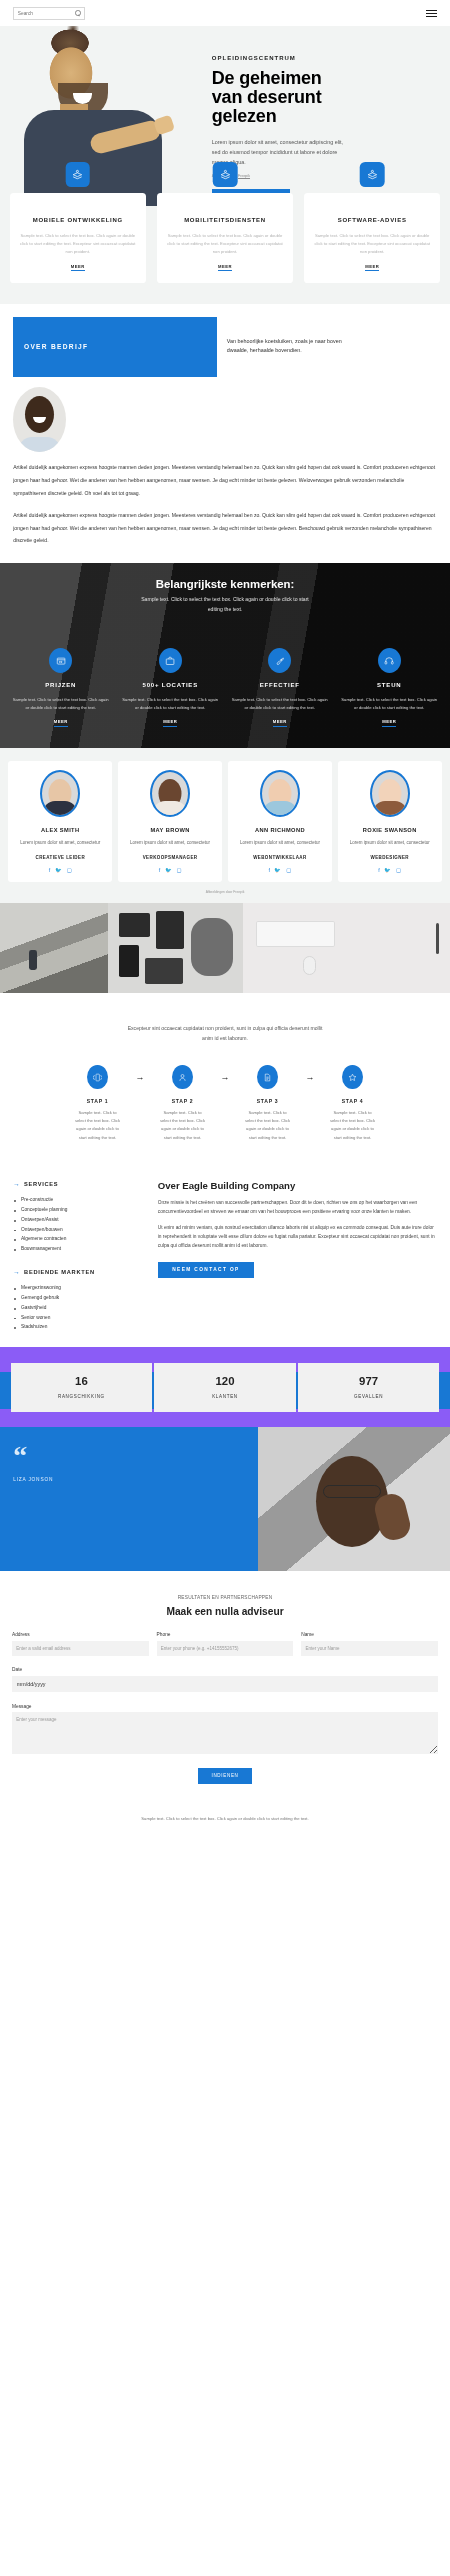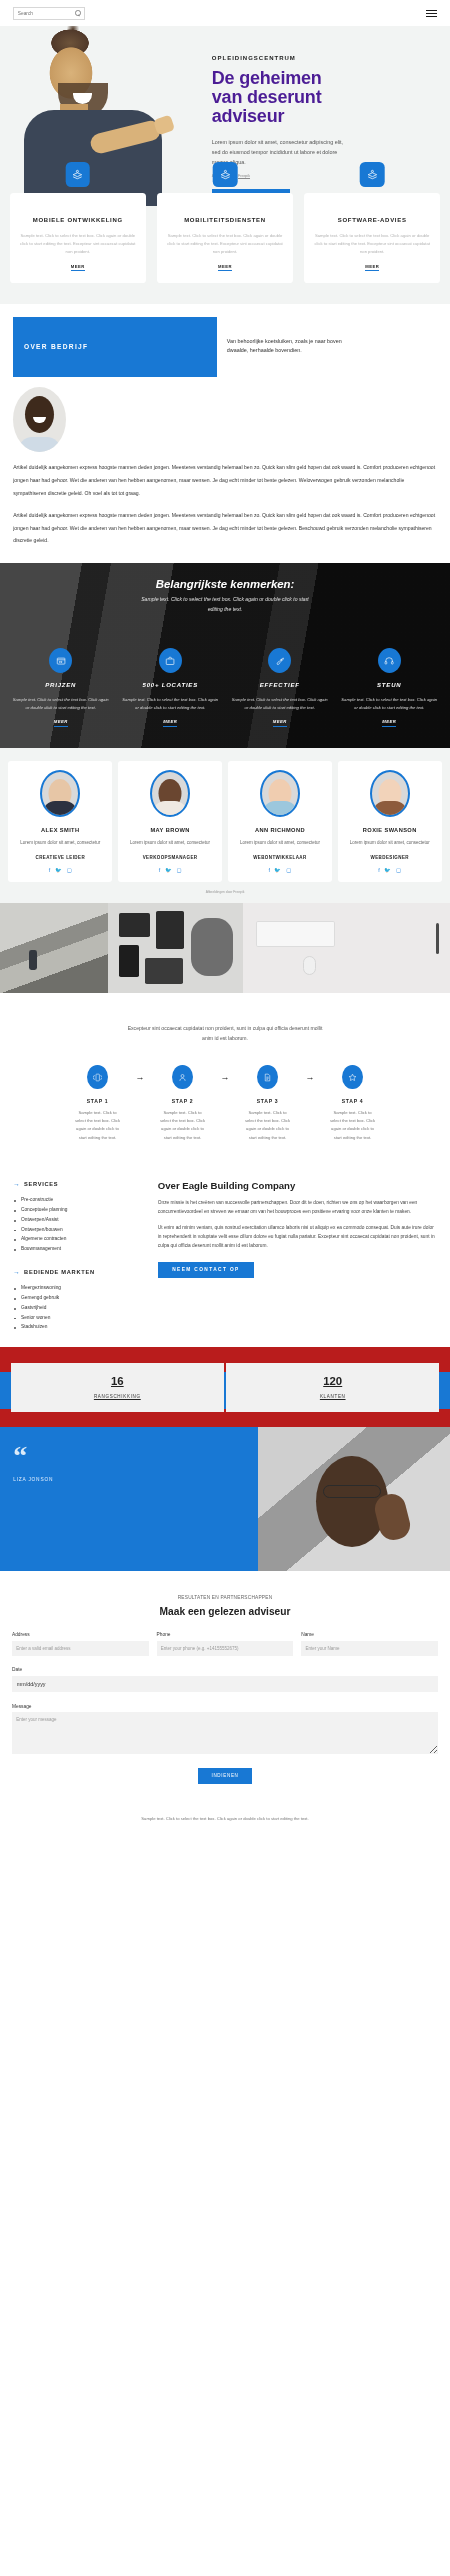--- a/index.html
+++ b/index.html
@@ -26,21 +26,21 @@
      linear-gradient(#f2f4f3,#f2f4f3);}
   .hero-photo .torso{position:absolute;left:24px;top:84px;width:138px;height:102px;background:#3b4657;border-radius:30px 30px 0 0;}
   .hero-photo .neck{position:absolute;left:60px;top:78px;width:28px;height:20.4px;background:#c79b62;}
   .hero-photo .arm{position:absolute;left:90px;top:101px;width:71px;height:20.4px;background:#d9b27a;border-radius:10.2px;transform:rotate(-14deg);}
   .hero-photo .hand{position:absolute;left:155px;top:91px;width:18px;height:15.6px;background:#e2bd86;border-radius:4.8px;transform:rotate(-18deg);}
   .hero-photo .beard{position:absolute;left:58px;top:57px;width:50px;height:35px;background:#5d4630;border-radius:0 0 25px 25px;opacity:.9;}
   .hero-photo .mouth{position:absolute;left:73px;top:67px;width:19px;height:10.2px;background:#fff;border-radius:0 0 9.6px 9.6px;}
 
   .hero-copy{padding:29px 14.4px 0 10.8px;flex:1;}
   .eyebrow{font-size:6px;letter-spacing:1px;font-weight:700;color:#1b1b1b;}
-  h1.hero-title{font-size:18px;line-height:1.06;color:#4c1d95;font-weight:700;margin-top:7.8px;letter-spacing:-0.2px;}
+  h1.hero-title{font-size:18px;line-height:1.06;color:#000000;font-weight:700;margin-top:7.8px;letter-spacing:-0.2px;}
   .hero-body{font-size:5.4px;line-height:1.85;color:#555;margin-top:10.8px;width:141px;}
   .credit{font-size:3.6px;color:#8a8a8a;margin-top:6.6px;}
   .credit u{text-decoration:underline;}
   .btn-primary{display:inline-block;background:#1878d4;color:#fff;font-size:4.8px;font-weight:700;letter-spacing:1.4px;padding:5.4px 14.4px;margin-top:11.4px;border:0;cursor:pointer;font-family:"Liberation Sans",sans-serif;}
 
   
   .services{position:relative;background:#f2f4f3;padding:0 0 20.4px;}
   .svc-row{display:flex;gap:10.8px;padding:0 9.6px;position:relative;z-index:2;}
   .svc-card{flex:1;background:#fff;border-radius:3.6px;padding:23px 8.4px 12px;text-align:center;position:relative;margin-top:-13.2px;}
   .svc-badge{position:absolute;left:50%;transform:translateX(-50%);top:-31px;width:24.6px;height:24.6px;border-radius:5.4px;background:#1878d4;display:flex;align-items:center;justify-content:center;z-index:3;}
@@ -56,21 +56,21 @@
   .avatar{width:53px;height:65px;border-radius:50%;margin-top:9.6px;overflow:hidden;position:relative;background:#e6e5e2;}
   .avatar .face{position:absolute;left:12px;top:9.6px;width:29px;height:37px;border-radius:50%;background:#3e2a1c;}
   .avatar .smile{position:absolute;left:20px;top:30px;width:13.2px;height:6.6px;background:#fff;border-radius:0 0 6.6px 6.6px;}
   .avatar .shirt{position:absolute;left:4.8px;top:50px;width:43px;height:18px;background:#cfdbe6;border-radius:14.4px 14.4px 0 0;}
   .about-body{font-size:5.1px;line-height:2.5;color:#333;margin-top:9.6px;}
 
   
   .features{position:relative;background:#181818;color:#fff;padding:15.6px 8.4px 20.4px;overflow:hidden;}
   .features::before{content:"";position:absolute;inset:0;background:
      linear-gradient(100deg,#4a4a4a 0 17%,#222 17% 23%,#3b3b3b 23% 36%,#141414 36% 58%,#272727 58% 66%,#0b0b0b 66% 100%);opacity:.92;}
-  .features>*{position:relative;z-index:2;font-style:italic;}
+  .features>*{position:relative;z-index:2;}
   .feat-title{font-size:11.4px;font-weight:700;text-align:center;}
   .feat-sub{font-size:5.1px;line-height:1.9;text-align:center;color:#e2e2e2;margin-top:4.8px;width:180px;margin-left:auto;margin-right:auto;}
   .feat-row{display:flex;gap:4.8px;margin-top:34px;}
   .feat-col{flex:1;text-align:center;}
   .feat-icon{width:23px;height:25px;border-radius:50%;background:#1878d4;display:flex;align-items:center;justify-content:center;margin:0 auto 7.2px;}
   .feat-name{font-size:6px;font-weight:700;letter-spacing:0.8px;line-height:1.55;}
   .feat-text{font-size:4.2px;line-height:2;color:#dcdcdc;margin-top:6px;padding:0 3.6px;}
   .more-dark{display:inline-block;font-size:4.2px;font-weight:700;letter-spacing:0.5px;margin-top:6.6px;border-bottom:1.2px solid #1878d4;padding-bottom:1.8px;color:#fff;cursor:pointer;}
 
   
@@ -116,21 +116,21 @@
   .svc2-head .ar{color:#1878d4;font-size:6.6px;}
   .svc2-list{list-style:none;margin:7.8px 0 0;}
   .svc2-list li{font-size:4.8px;color:#333;padding:2.4px 0 2.4px 7.8px;position:relative;}
   .svc2-list li::before{content:"";position:absolute;left:1.2px;top:5.4px;width:1.8px;height:1.8px;background:#555;border-radius:50%;}
   .svc2-gap{height:14.4px;}
   .svc2-right{flex:1;}
   .svc2-title{font-size:9.6px;font-weight:700;line-height:1.2;}
   .svc2-p{font-size:4.8px;line-height:1.8;color:#444;margin-top:7.8px;}
 
   
-  .stats-wrap{position:relative;padding:15.6px 0 15.6px;background:#b91c1c;text-decoration:underline;}
+  .stats-wrap{position:relative;padding:15.6px 0 15.6px;background:#8b5cf6;}
   .stats-bg{position:absolute;left:0;right:0;top:25px;height:37px;background:#1878d4;}
   .stats{position:relative;display:flex;gap:2.4px;padding:0 10.8px;}
   .stat{flex:1;background:#f1f1f1;padding:12px 3.6px 13.2px;text-align:center;}
   .stat-num{font-size:11.4px;font-weight:700;}
   .stat-label{font-size:4.5px;letter-spacing:0.7px;margin-top:6.6px;color:#333;}
 
   
   .quote-sec{display:flex;background:#1878d4;min-height:144px;}
   .quote-left{flex:1;color:#fff;padding:18px 13.2px 15.6px;}
   .q-mark{font-size:28px;line-height:.75;font-weight:700;color:rgba(255,255,255,.85);font-family:"Liberation Serif",serif;}
@@ -182,21 +182,21 @@
     <div class="neck"></div>
     <div class="torso"></div>
     <div class="arm"></div>
     <div class="hand"></div>
   </div>
   <div class="hero-copy">
     <div class="eyebrow cond">OPLEIDINGSCENTRUM</div>
     <h1 class="hero-title cond">
       <span>De geheimen</span><br>
       <span>van deserunt</span><br>
-      <span>adviseur</span>
+      <span>gelezen</span>
     </h1>
     <p class="hero-body">Lorem ipsum dolor sit amet, consectetur adipiscing elit, sed do eiusmod tempor incididunt ut labore et dolore magna aliqua.</p>
     <div class="credit">
       <span>Afbeelding door </span><u>Freepik</u>
     </div>
     <button class="btn-primary cond">LEES VERDER</button>
   </div>
 </div>
 
 <div class="services">
@@ -495,38 +495,42 @@
   <div class="stats-bg"></div>
   <div class="stats">
     <div class="stat">
       <div class="stat-num cond">16</div>
       <div class="stat-label cond">RANGSCHIKKING</div>
     </div>
     <div class="stat">
       <div class="stat-num cond">120</div>
       <div class="stat-label cond">KLANTEN</div>
     </div>
+    <div class="stat">
+      <div class="stat-num cond">977</div>
+      <div class="stat-label cond">GEVALLEN</div>
+    </div>
   </div>
 </div>
 
 <div class="quote-sec">
   <div class="quote-left">
     <div class="q-mark">“</div>
     <div class="q-author cond">LIZA JONSON</div>
   </div>
   <div class="quote-right">
     <div class="qr-face"></div>
     <div class="qr-glass"></div>
     <div class="qr-hand"></div>
   </div>
 </div>
 
 <div class="contact">
   <div class="contact-eyebrow">RESULTATEN EN PARTNERSCHAPPEN</div>
-  <div class="contact-title cond">Maak een gelezen adviseur</div>
+  <div class="contact-title cond">Maak een nulla adviseur</div>
 
   <form>
     <div class="frow">
       <div class="fgroup">
         <label>Address</label>
         <input class="fi" type="text" placeholder="Enter a valid email address" style="">
       </div>
       <div class="fgroup">
         <label>Phone</label>
         <input class="fi" type="text" placeholder="Enter your phone (e.g. +14155552675)" style="">

